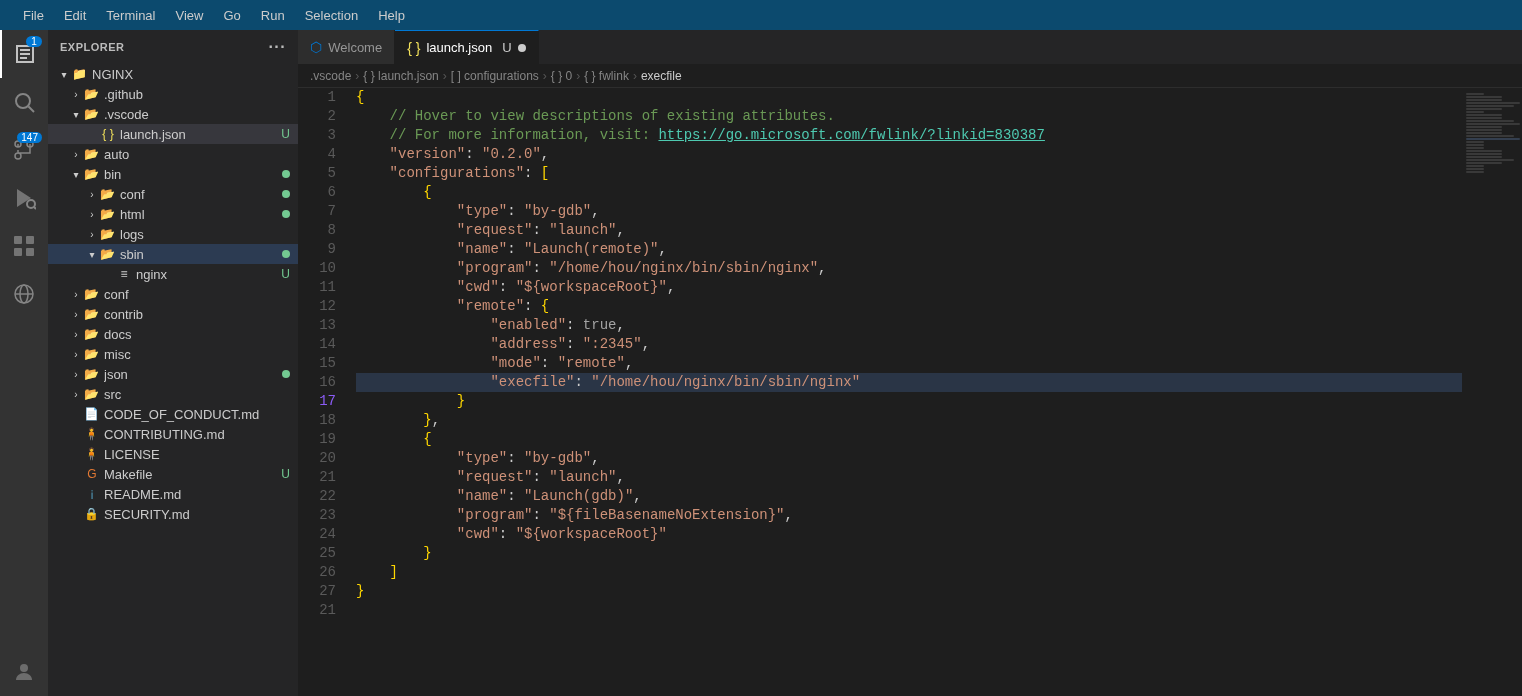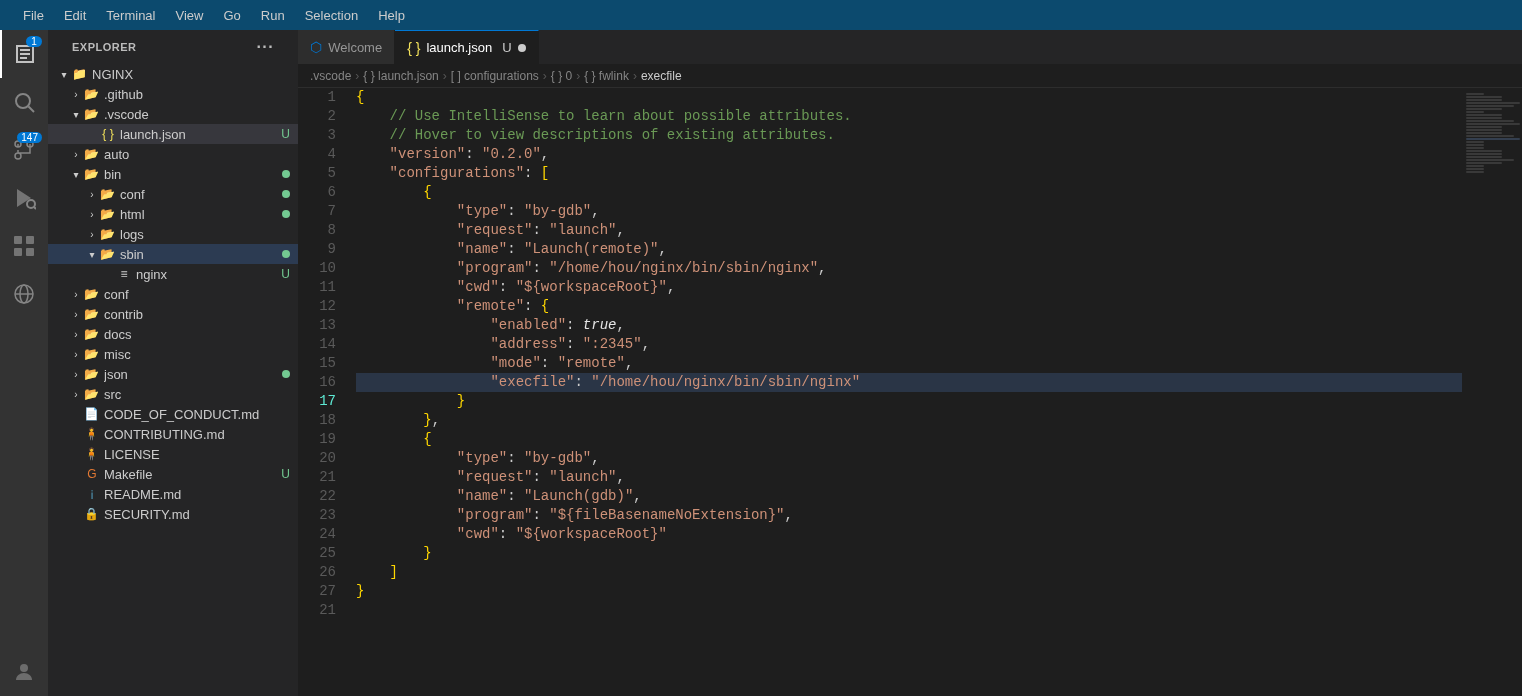--- a/index.html
+++ b/index.html
@@ -86,21 +86,21 @@
       background: #252526;
       display: flex;
       flex-direction: column;
       flex-shrink: 0;
       overflow: hidden;
     }
     #sidebar-header {
       display: flex;
       align-items: center;
       justify-content: space-between;
-      padding: 8px 24px;
+      padding: 8px 12px;
       text-transform: uppercase;
       font-size: 11px;
       font-weight: 700;
       color: #bbbbbb;
       letter-spacing: 0.5px;
     }
     #sidebar-content {
       flex: 1;
       overflow-y: auto;
       font-size: 13px;
@@ -240,41 +240,41 @@
       color: #5a5a5a;
       background: #1e1e1e;
       user-select: none;
       flex-shrink: 0;
       min-width: 50px;
     }
     .line-num {
       height: 19px;
       line-height: 19px;
     }
-    .line-num.current { color: #5eead4; }
+    .line-num.current { color: #8b5cf6; }
 
     #code-content {
       flex: 1;
       overflow: auto;
       padding: 0 0 0 8px;
     }
     #code-content::-webkit-scrollbar { width: 8px; height: 8px; }
     #code-content::-webkit-scrollbar-thumb { background: #424242; }
 
     .code-line {
       height: 19px;
       line-height: 19px;
       white-space: pre;
     }
     .code-line.highlighted { background: #2a3546; }
 
     
     .s-bracket { color: #ffd700; }
     .s-string { color: #ce9178; }
-    .s-bool { color: #e5e5e5; font-style: italic; }
+    .s-bool { color: #a3a3a3; }
     .s-comment { color: #6a9955; }
     .s-link { color: #4ec9b0; text-decoration: underline; }
     .s-colon { color: #cccccc; }
     .s-comma { color: #cccccc; }
 
     
     #minimap {
       width: 60px;
       background: #1e1e1e;
       flex-shrink: 0;
@@ -565,22 +565,22 @@
         <div class="line-num">23</div>
         <div class="line-num">24</div>
         <div class="line-num">25</div>
         <div class="line-num">26</div>
         <div class="line-num">27</div>
         <div class="line-num">21</div>
       </div>
 
       <div id="code-content">
         <div class="code-line"><span class="s-bracket">{</span></div>
-        <div class="code-line"><span class="s-comment">    // Use IntelliSense to learn about possible attributes.</span></div>
         <div class="code-line"><span class="s-comment">    // Hover to view descriptions of existing attributes.</span></div>
+        <div class="code-line"><span class="s-comment">    // For more information, visit: <span class="s-link">https://go.microsoft.com/fwlink/?linkid=830387</span></span></div>
         <div class="code-line">    <span class="s-string">"version"</span><span class="s-colon">:</span> <span class="s-string">"0.2.0"</span><span class="s-comma">,</span></div>
         <div class="code-line">    <span class="s-string">"configurations"</span><span class="s-colon">:</span> <span class="s-bracket">[</span></div>
         <div class="code-line">        <span class="s-bracket">{</span></div>
         <div class="code-line">            <span class="s-string">"type"</span><span class="s-colon">:</span> <span class="s-string">"by-gdb"</span><span class="s-comma">,</span></div>
         <div class="code-line">            <span class="s-string">"request"</span><span class="s-colon">:</span> <span class="s-string">"launch"</span><span class="s-comma">,</span></div>
         <div class="code-line">            <span class="s-string">"name"</span><span class="s-colon">:</span> <span class="s-string">"Launch(remote)"</span><span class="s-comma">,</span></div>
         <div class="code-line">            <span class="s-string">"program"</span><span class="s-colon">:</span> <span class="s-string">"/home/hou/nginx/bin/sbin/nginx"</span><span class="s-comma">,</span></div>
         <div class="code-line">            <span class="s-string">"cwd"</span><span class="s-colon">:</span> <span class="s-string">"${workspaceRoot}"</span><span class="s-comma">,</span></div>
         <div class="code-line">            <span class="s-string">"remote"</span><span class="s-colon">:</span> <span class="s-bracket">{</span></div>
         <div class="code-line">                <span class="s-string">"enabled"</span><span class="s-colon">:</span> <span class="s-bool">true</span><span class="s-comma">,</span></div>

